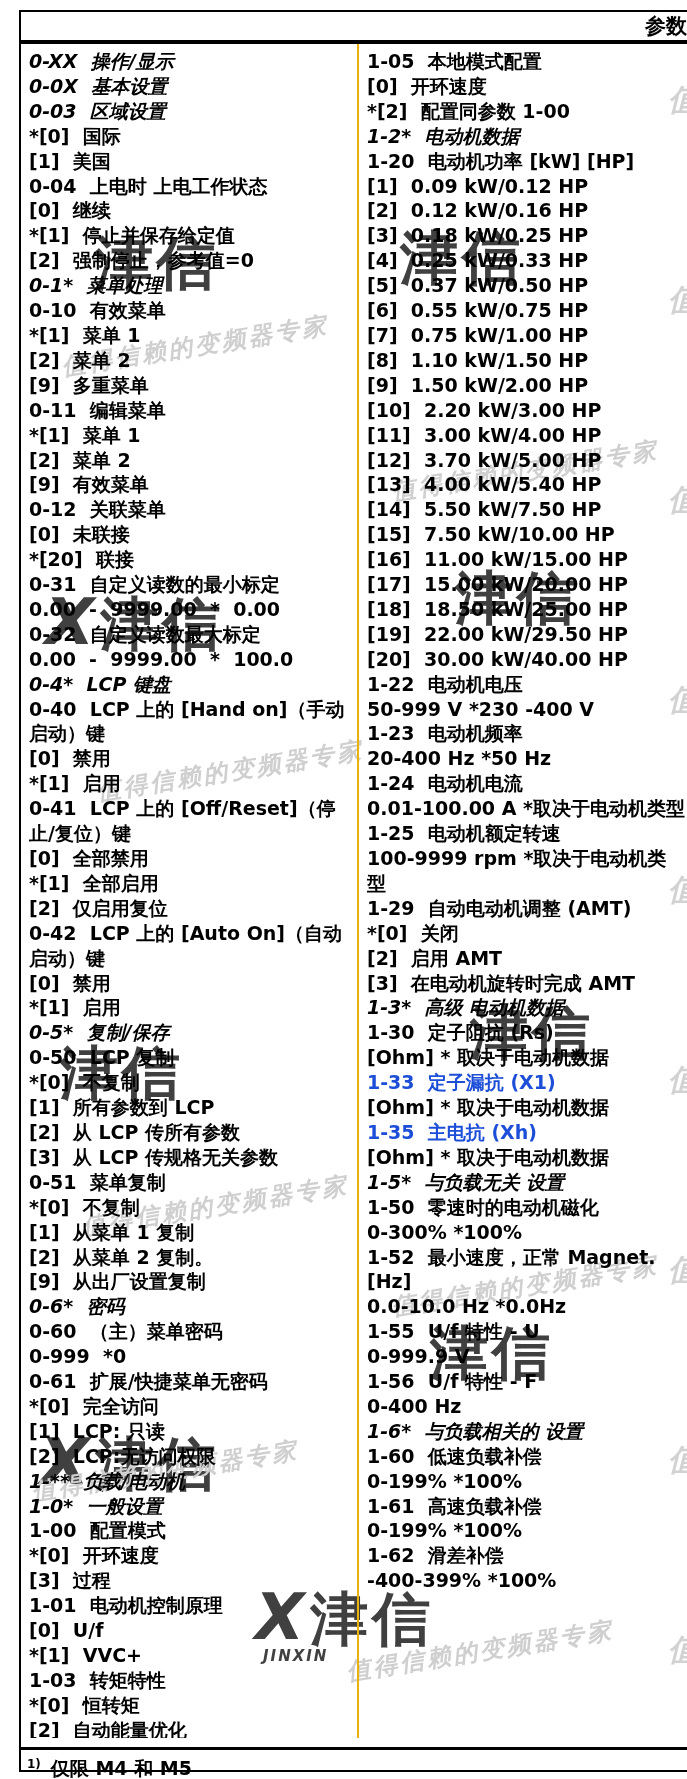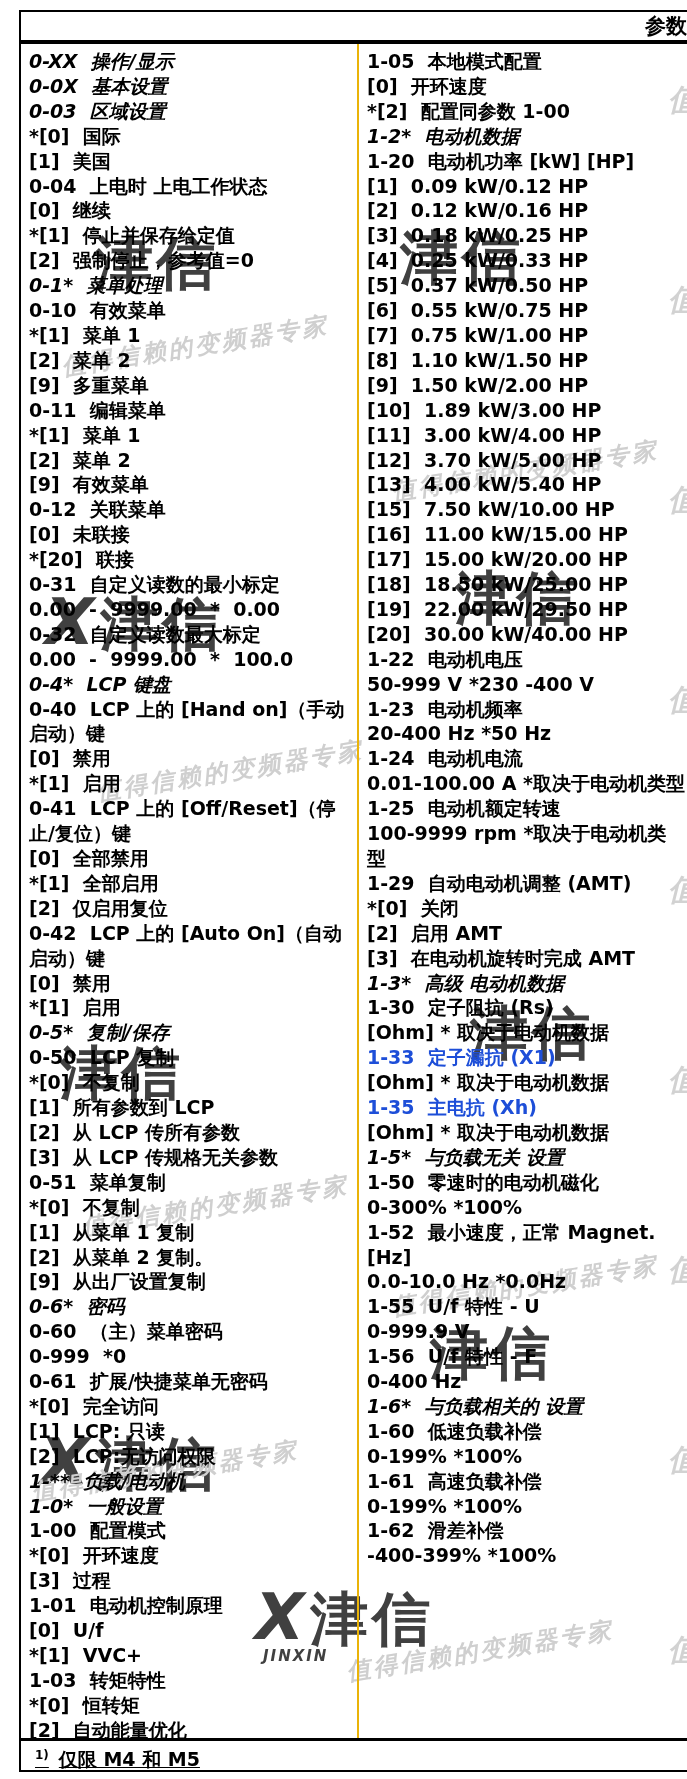--- a/index.html
+++ b/index.html
@@ -38,24 +38,24 @@
     position:absolute;left:0;right:0;top:32px;bottom:32px;
     display:flex;overflow:hidden;
   }
   .col{box-sizing:border-box;padding:5px 2px 0 8px;font-size:19px;line-height:24.9px;}
   .col.left{width:338px;border-right:2px solid #eab308;}
   .col.right{flex:1;}
   .line{white-space:pre-wrap;word-break:break-all;}
   .line.group{font-style:italic;}
   .line.gray{color:#1d4ed8;}
   .ftr{
-    position:absolute;left:0;right:0;bottom:0;height:32px;
+    position:absolute;left:0;right:0;bottom:0;height:23px;
     border-top:3px solid #000;
     font-size:19px;line-height:28px;
-    padding-left:14px;box-sizing:border-box;text-decoration:underline;
+    padding-left:6px;box-sizing:border-box;
   }
   .ftr sup{font-size:12px;vertical-align:super;margin-right:10px;}
 </style>
 </head>
 <body>
 
 <div class="page">
 
   <div class="wm wm-logo" style="left:95px;top:225px;"><span class="zh">津信</span></div>
   <div class="wm wm-logo" style="left:400px;top:220px;"><span class="zh">津信</span></div>
@@ -165,24 +165,25 @@
           <div class="line">1-20  电动机功率 [kW] [HP]</div>
           <div class="line">[1]  0.09 kW/0.12 HP</div>
           <div class="line">[2]  0.12 kW/0.16 HP</div>
           <div class="line">[3]  0.18 kW/0.25 HP</div>
           <div class="line">[4]  0.25 kW/0.33 HP</div>
           <div class="line">[5]  0.37 kW/0.50 HP</div>
           <div class="line">[6]  0.55 kW/0.75 HP</div>
           <div class="line">[7]  0.75 kW/1.00 HP</div>
           <div class="line">[8]  1.10 kW/1.50 HP</div>
           <div class="line">[9]  1.50 kW/2.00 HP</div>
-          <div class="line">[10]  1.89 kW/3.00 HP</div>
+          <div class="line">[10]  2.20 kW/3.00 HP</div>
           <div class="line">[11]  3.00 kW/4.00 HP</div>
           <div class="line">[12]  3.70 kW/5.00 HP</div>
           <div class="line">[13]  4.00 kW/5.40 HP</div>
+          <div class="line">[14]  5.50 kW/7.50 HP</div>
           <div class="line">[15]  7.50 kW/10.00 HP</div>
           <div class="line">[16]  11.00 kW/15.00 HP</div>
           <div class="line">[17]  15.00 kW/20.00 HP</div>
           <div class="line">[18]  18.50 kW/25.00 HP</div>
           <div class="line">[19]  22.00 kW/29.50 HP</div>
           <div class="line">[20]  30.00 kW/40.00 HP</div>
           <div class="line">1-22  电动机电压</div>
           <div class="line">50-999 V *230 -400 V</div>
           <div class="line">1-23  电动机频率</div>
           <div class="line">20-400 Hz *50 Hz</div>

